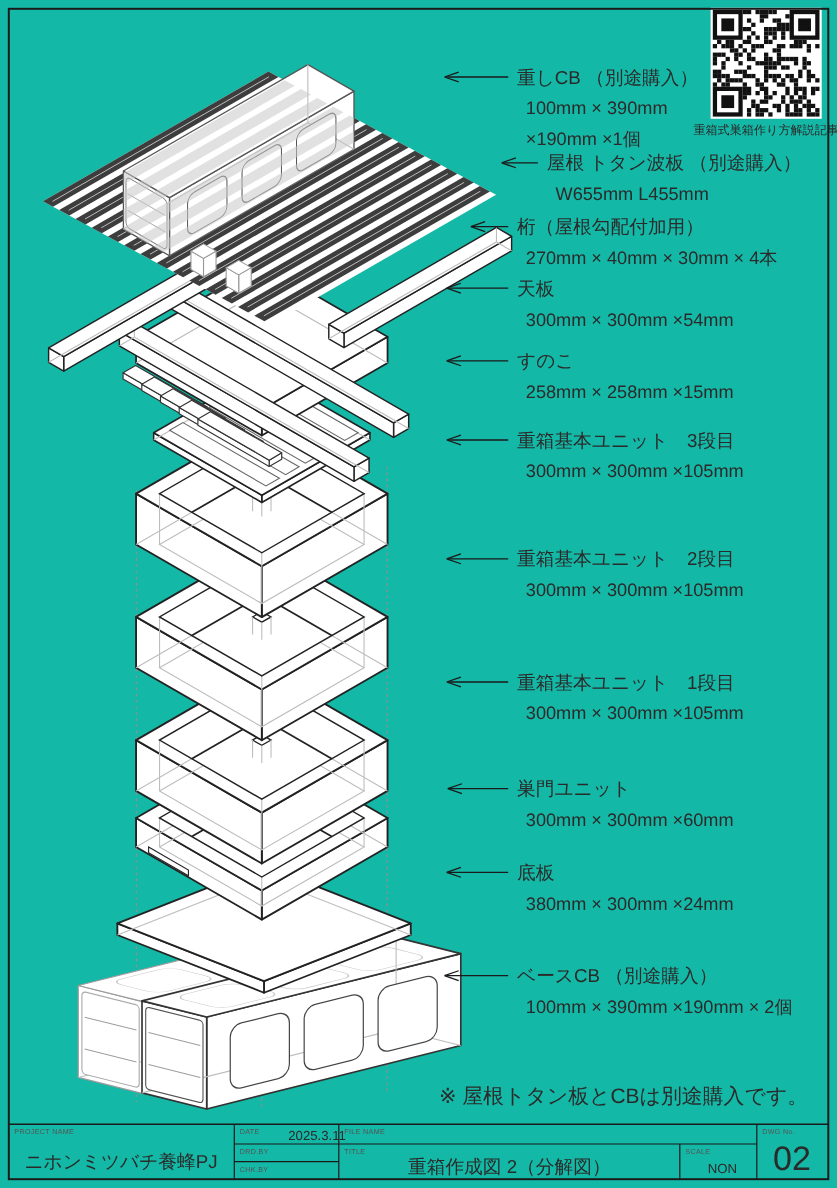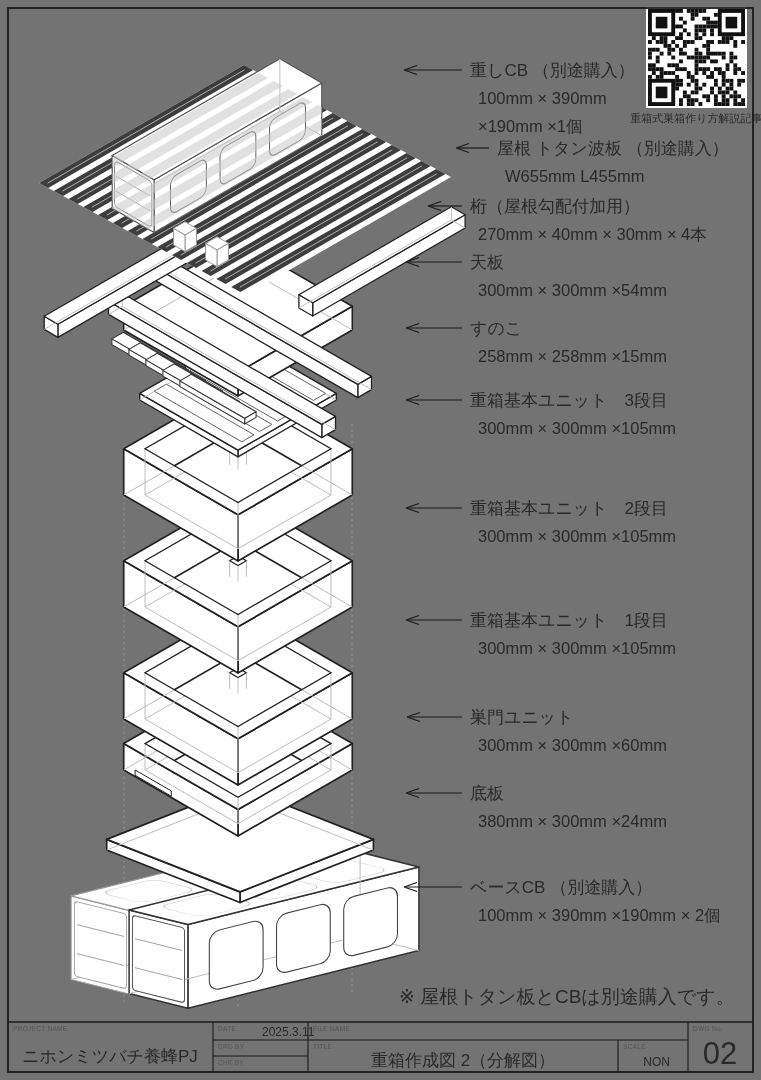--- a/index.html
+++ b/index.html
@@ -1,16 +1,16 @@
 <!DOCTYPE html>
 <html><head>
 <meta charset="utf-8">
 <style>
   html,body{margin:0;padding:0;background:#e8e8e8;}
-  .page{position:relative;width:761px;height:1080px;background:#737373;margin:0 auto;
+  .page{position:relative;width:761px;height:1080px;background:#14b8a6;margin:0 auto;
         font-family:"Liberation Sans","DejaVu Sans",sans-serif;overflow:hidden;}
   svg{position:absolute;left:0;top:0;}
   text{font-family:"Liberation Sans","DejaVu Sans",sans-serif;fill:#2a2a2a;}
   .lab{font-size:17px;}
   .dim{font-size:16.5px;}
   .tb-small{font-size:6.5px;fill:#555;letter-spacing:.3px;}
   .tb-val{font-size:12px;}
   .tb-big{font-size:17px;}
   .dwg{font-size:31px;}
   .note{font-size:19px;}

